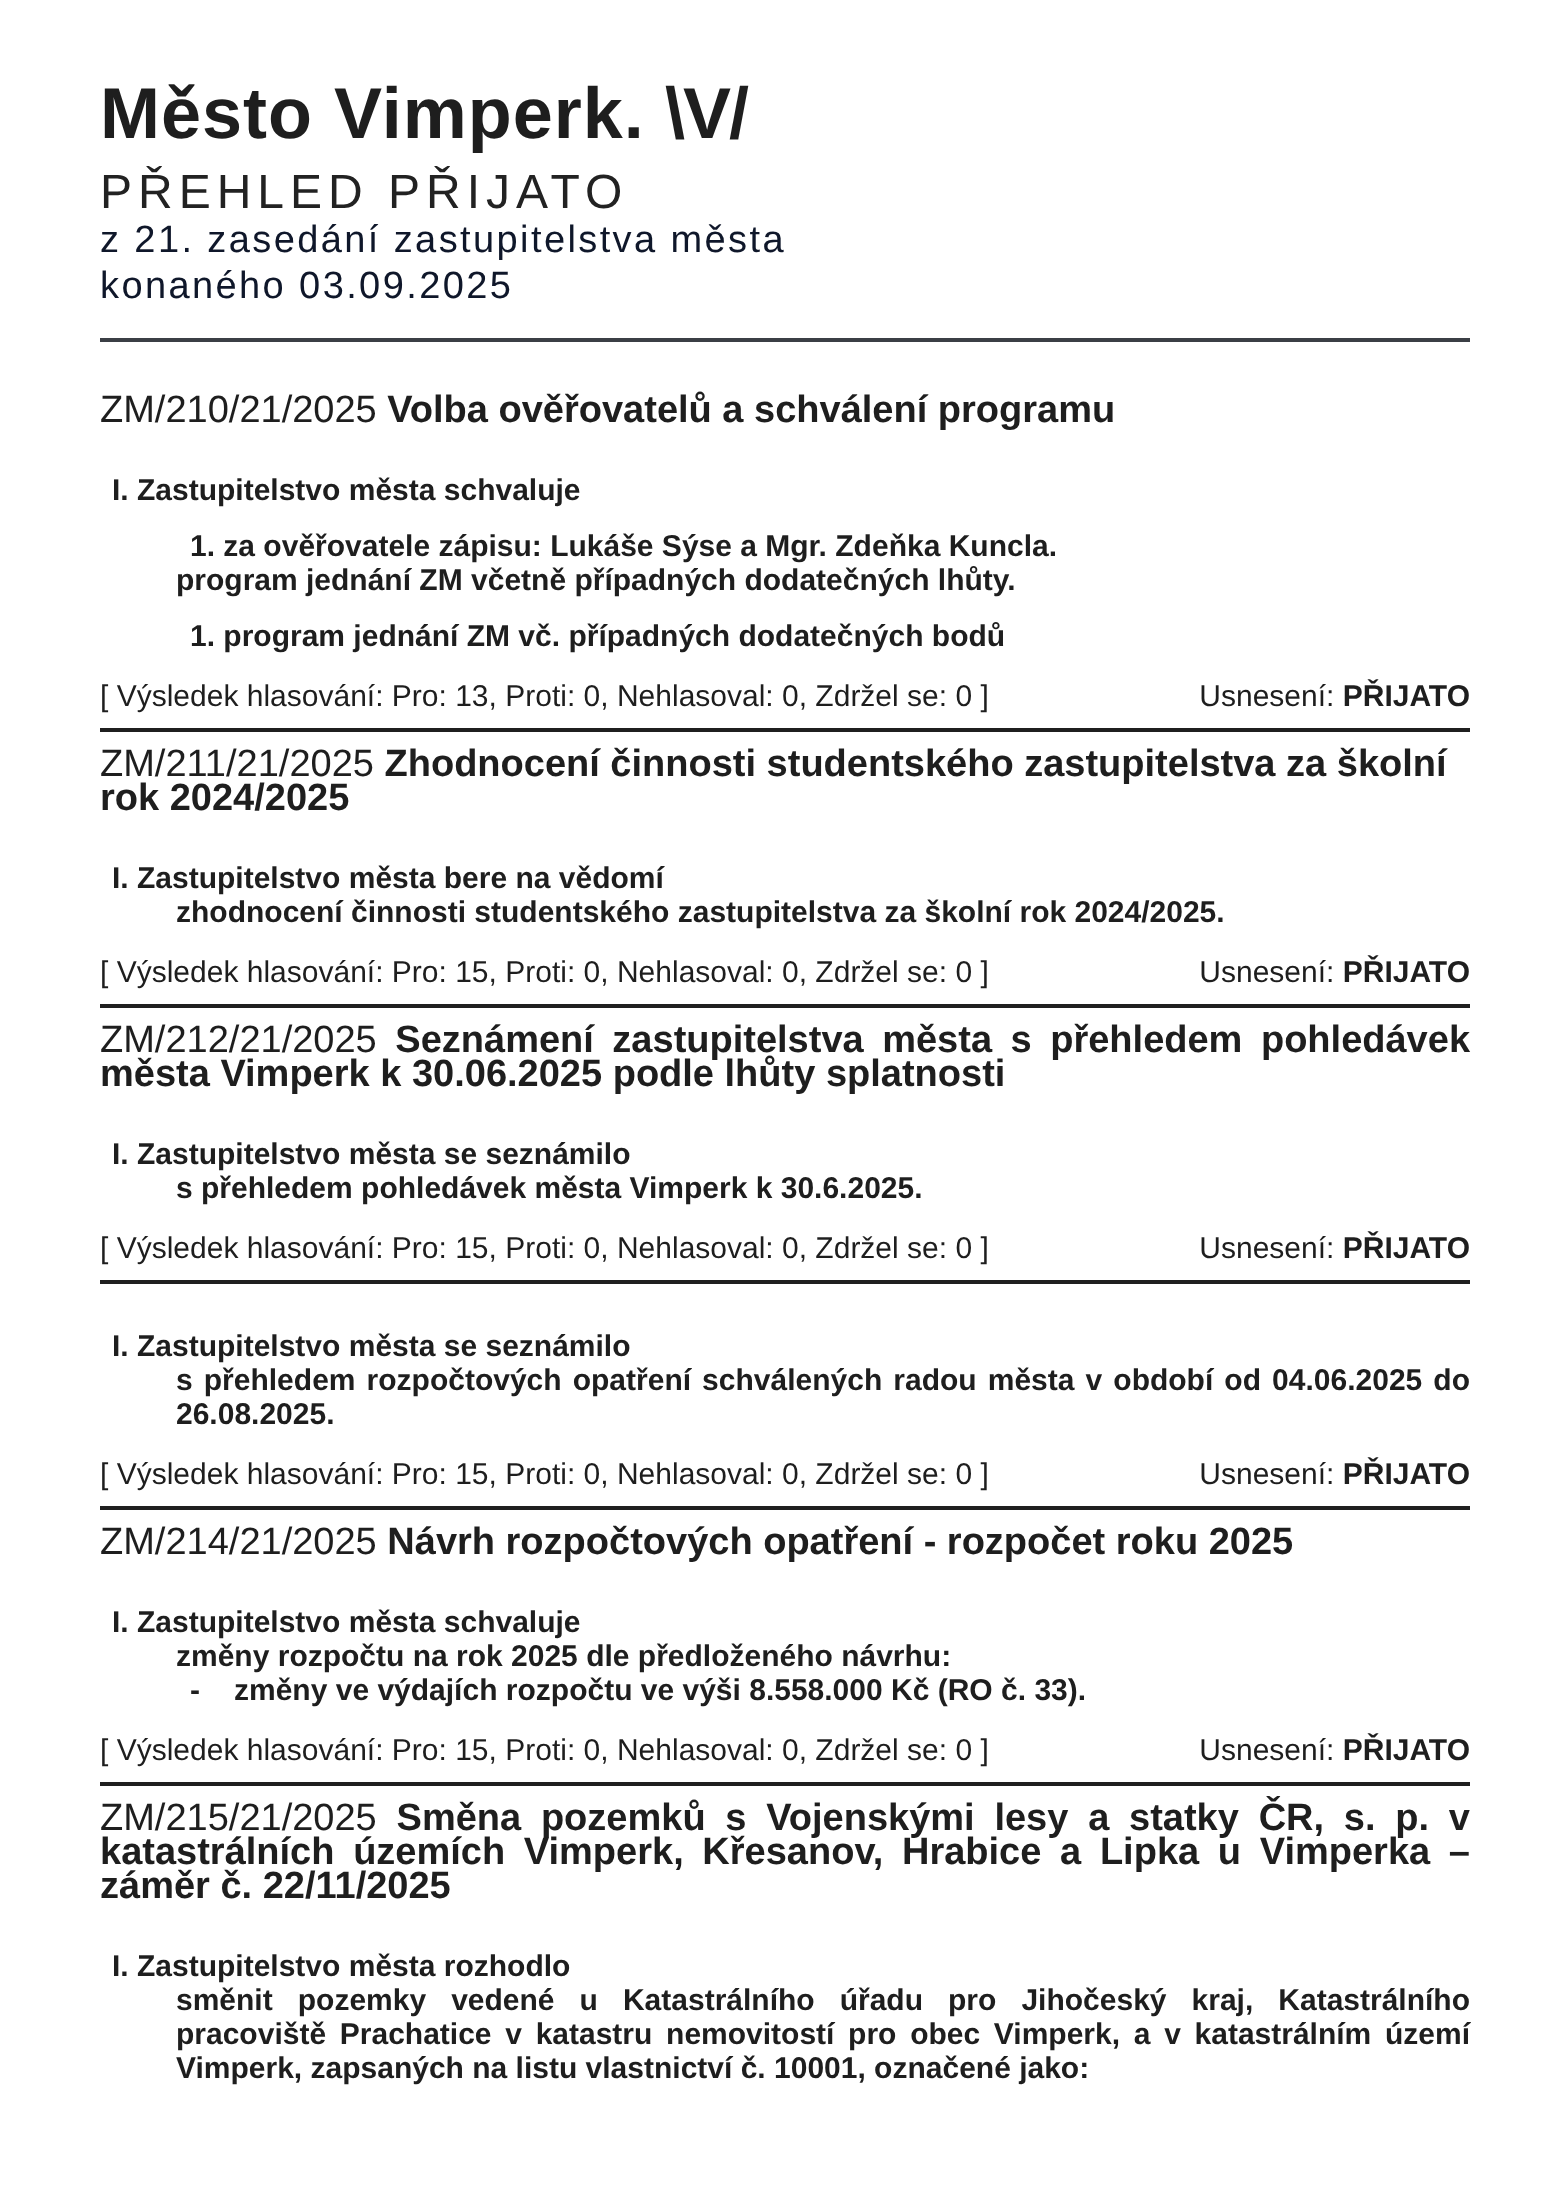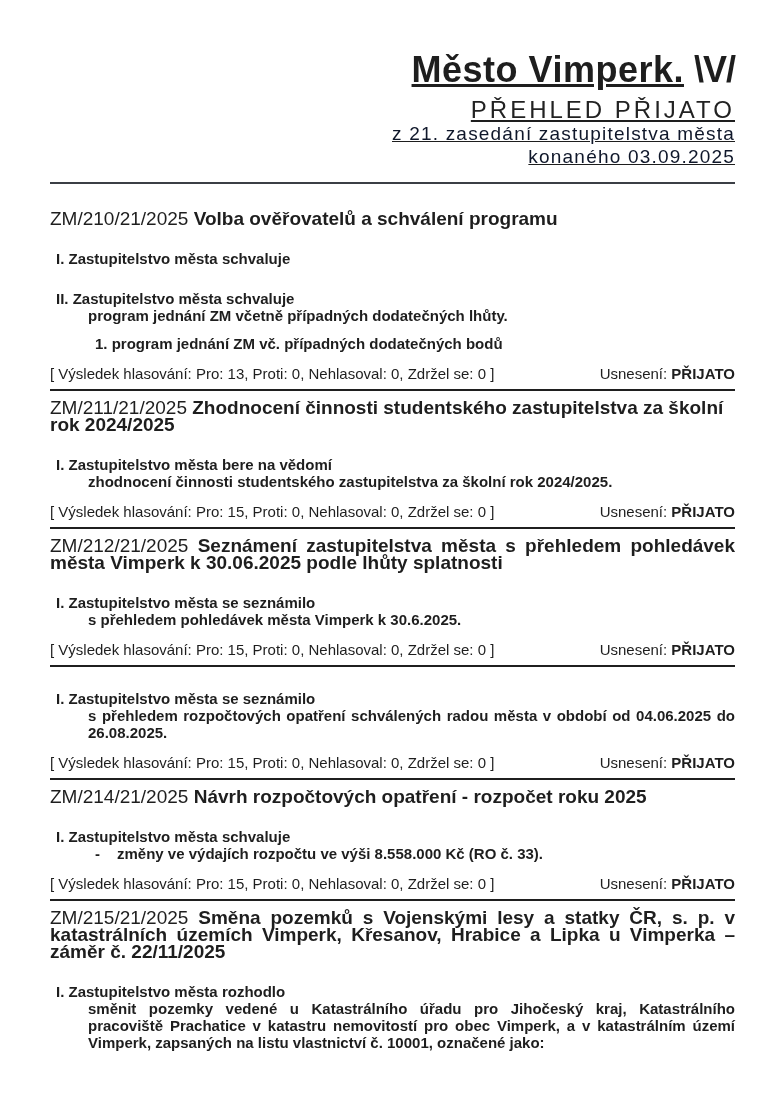--- a/index.html
+++ b/index.html
@@ -7,21 +7,21 @@
   body {
     width: 779px; height: 1100px;
     background: #ffffff;
     color: #1e1e1e;
     font-family: "Liberation Sans", sans-serif;
     overflow: hidden;
   }
   .page { width: 779px; height: 1100px; padding: 0 44px 0 50px; }
 
   
-  .header { text-align: right; padding-top: 52px; text-decoration: underline; }
+  .header { text-align: left; padding-top: 39px; }
   .logo-line { font-size: 36px; font-weight: bold; line-height: 1.0; letter-spacing: 0.5px; white-space: nowrap; }
   .logo-mark { display: inline-block; margin-left: 10px; font-weight: bold; font-style: normal; letter-spacing: -1px; }
   .doc-title { font-size: 24px; font-weight: 400; letter-spacing: 3px; margin-top: 9px; line-height: 1.1; color: #222; }
   .subtitle { font-size: 19px; font-weight: 400; letter-spacing: 1.2px; line-height: 1.18; color: #0f172a; }
   .header-rule { border: none; border-top: 2px solid #3b3f45; margin: 14px 0 0 0; }
 
   
   p { margin: 0; }
   .res-title {
     margin-top: 8px;
@@ -56,21 +56,21 @@
     <div class="logo-line"><span>Město Vimperk.</span><span class="logo-mark">\V/</span></div>
     <div class="doc-title">PŘEHLED PŘIJATO</div>
     <div class="subtitle">z 21. zasedání zastupitelstva města</div>
     <div class="subtitle">konaného 03.09.2025</div>
     <hr class="header-rule">
   </div>
 
   <section>
     <p class="res-title first"><span class="rid">ZM/210/21/2025</span> <span class="rtitle">Volba ověřovatelů a schválení programu</span></p>
     <p class="b-section">I. Zastupitelstvo města schvaluje</p>
-    <p class="b-section">II. Zastupitelstvo města schvaluje</p>
+    <p class="b-numbered">1. za ověřovatele zápisu: Lukáše Sýse a Mgr. Zdeňka Kuncla.</p>
     <p class="b-sub">program jednání ZM včetně případných dodatečných lhůty.</p>
     <p class="b-numbered">1. program jednání ZM vč. případných dodatečných bodů</p>
     <div class="votes">
       <span>[ Výsledek hlasování: Pro: 13, Proti: 0, Nehlasoval: 0, Zdržel se: 0 ]</span>
       <span class="result"><span>Usnesení:</span> <b>PŘIJATO</b></span>
     </div>
     <hr class="section-rule">
   </section>
 
   <section>
@@ -101,20 +101,21 @@
     <div class="votes">
       <span>[ Výsledek hlasování: Pro: 15, Proti: 0, Nehlasoval: 0, Zdržel se: 0 ]</span>
       <span class="result"><span>Usnesení:</span> <b>PŘIJATO</b></span>
     </div>
     <hr class="section-rule">
   </section>
 
   <section>
     <p class="res-title"><span class="rid">ZM/214/21/2025</span> <span class="rtitle">Návrh rozpočtových opatření - rozpočet roku 2025</span></p>
     <p class="b-section">I. Zastupitelstvo města schvaluje</p>
+    <p class="b-sub">změny rozpočtu na rok 2025 dle předloženého návrhu:</p>
     <div class="b-bullet">
       <span class="dash">-</span>
       <span>změny ve výdajích rozpočtu ve výši 8.558.000 Kč (RO č. 33).</span>
     </div>
     <div class="votes">
       <span>[ Výsledek hlasování: Pro: 15, Proti: 0, Nehlasoval: 0, Zdržel se: 0 ]</span>
       <span class="result"><span>Usnesení:</span> <b>PŘIJATO</b></span>
     </div>
     <hr class="section-rule">
   </section>

